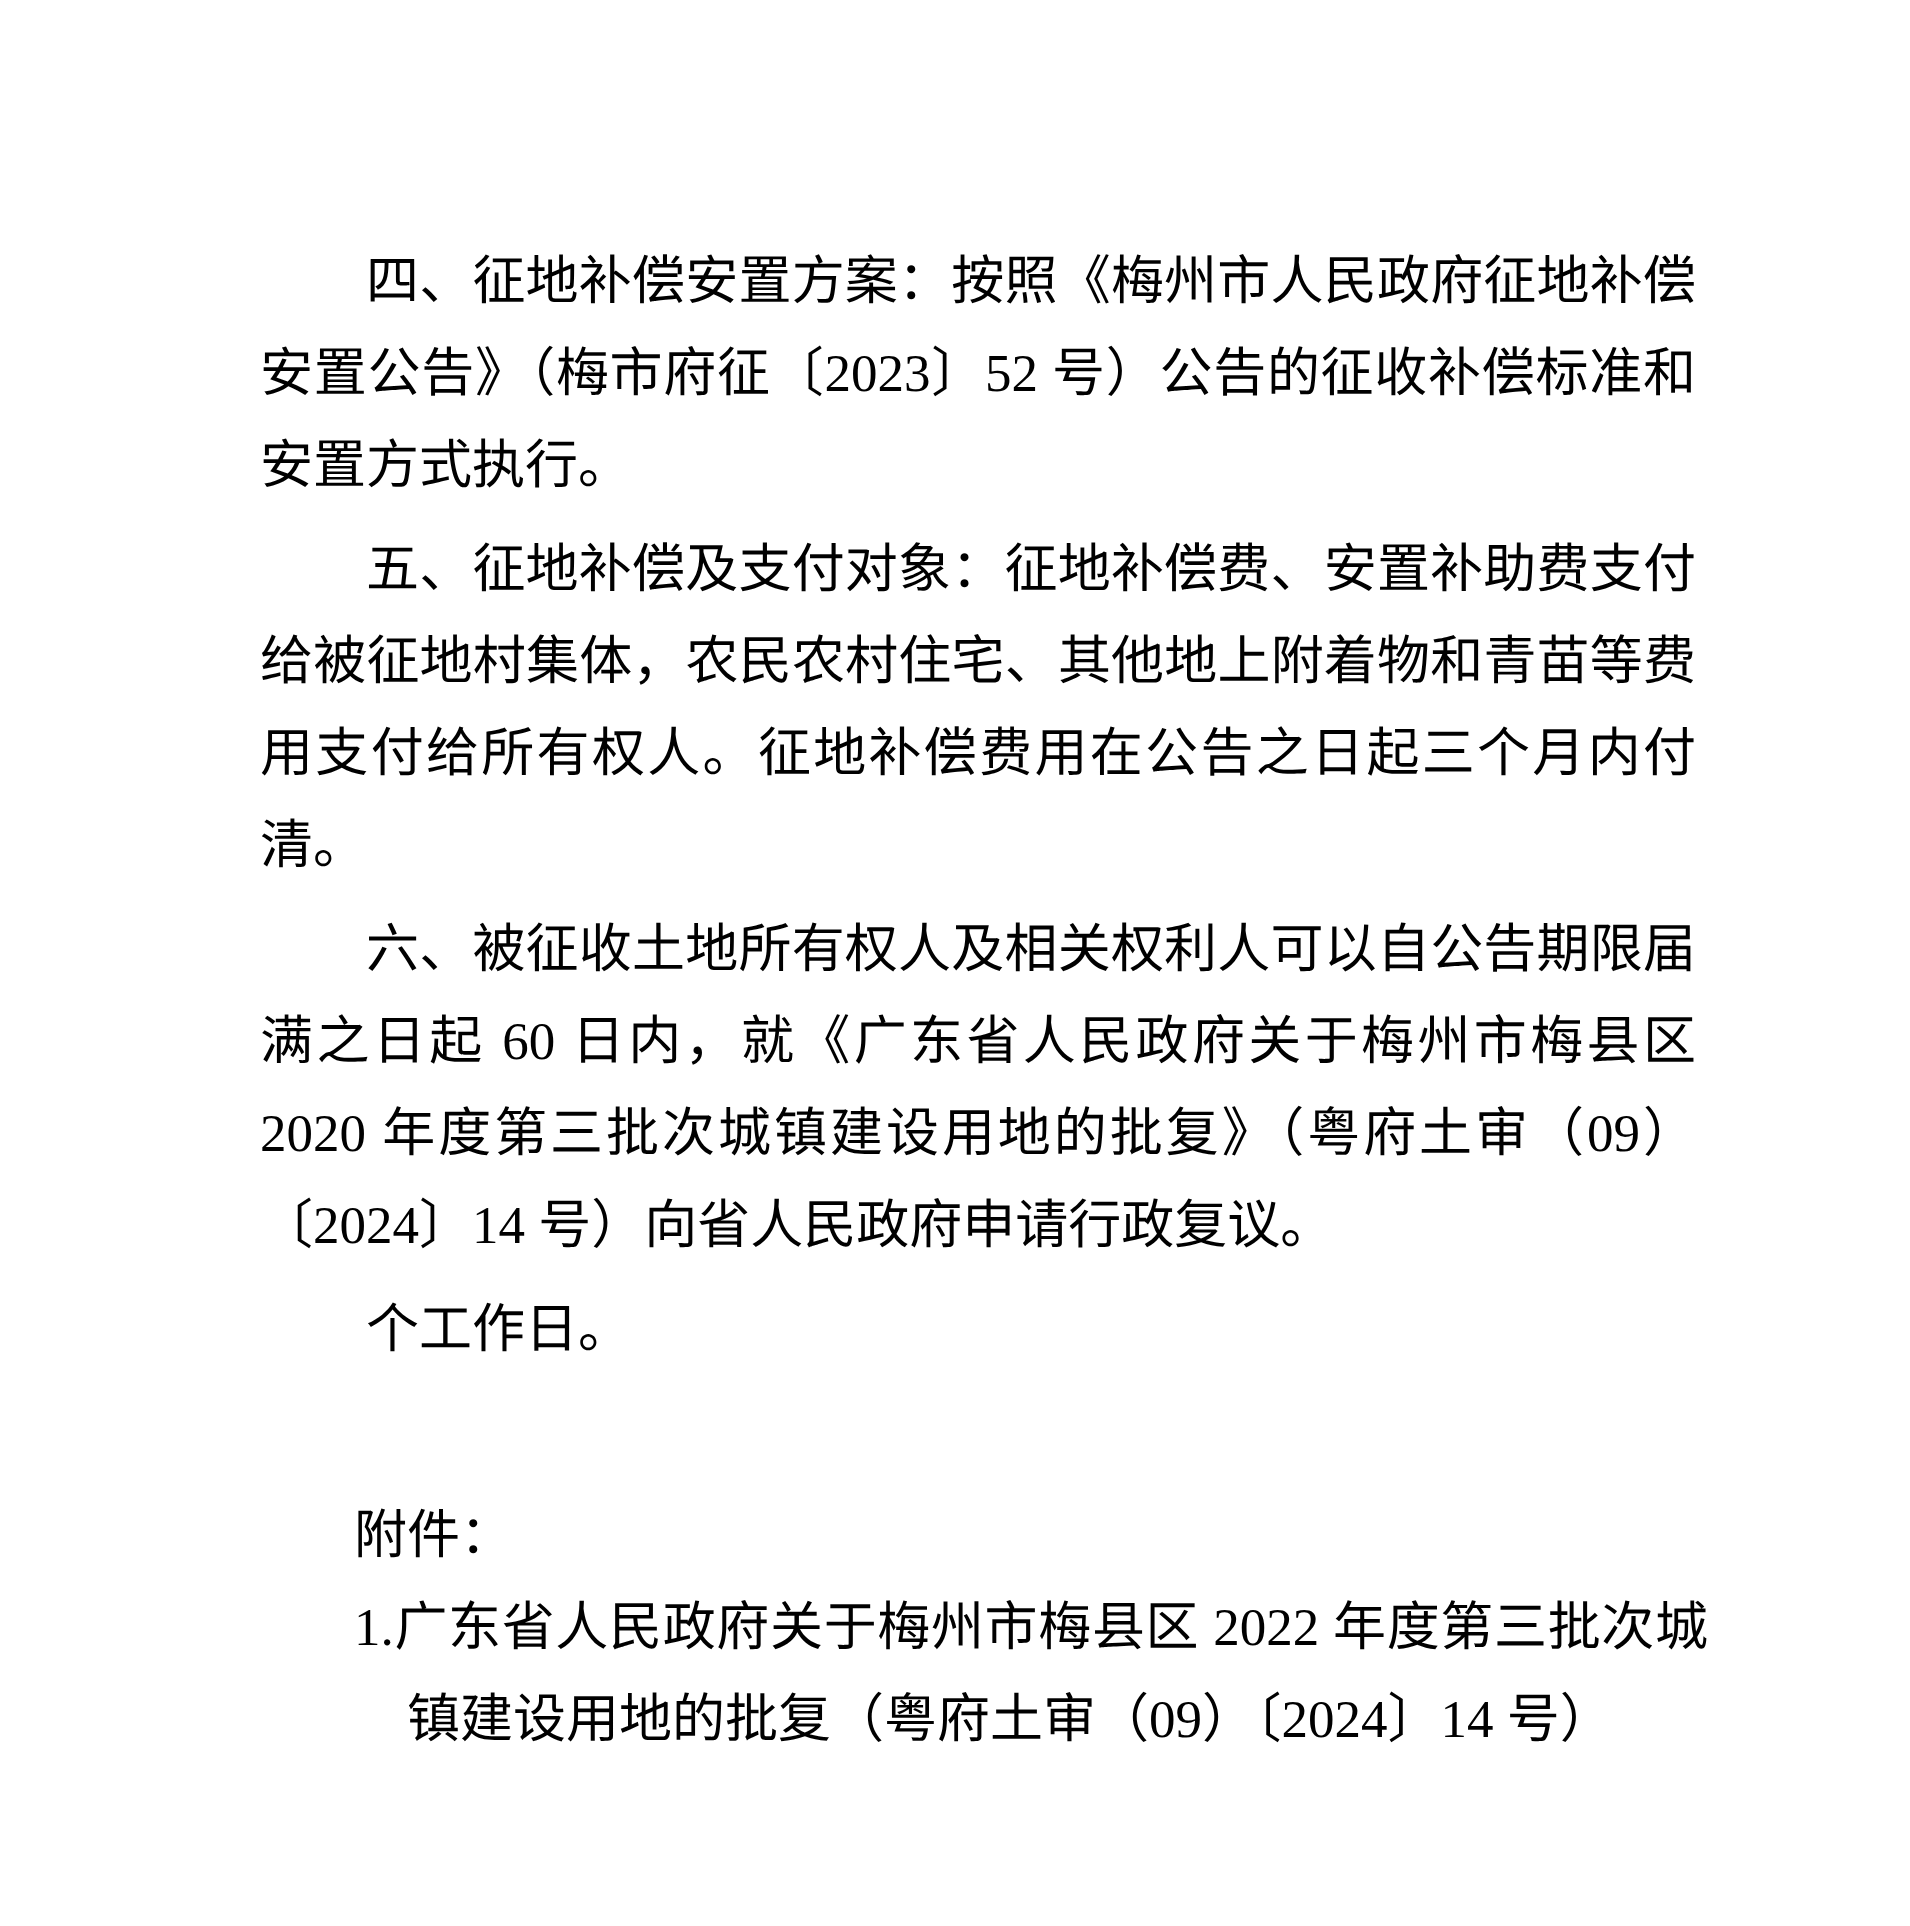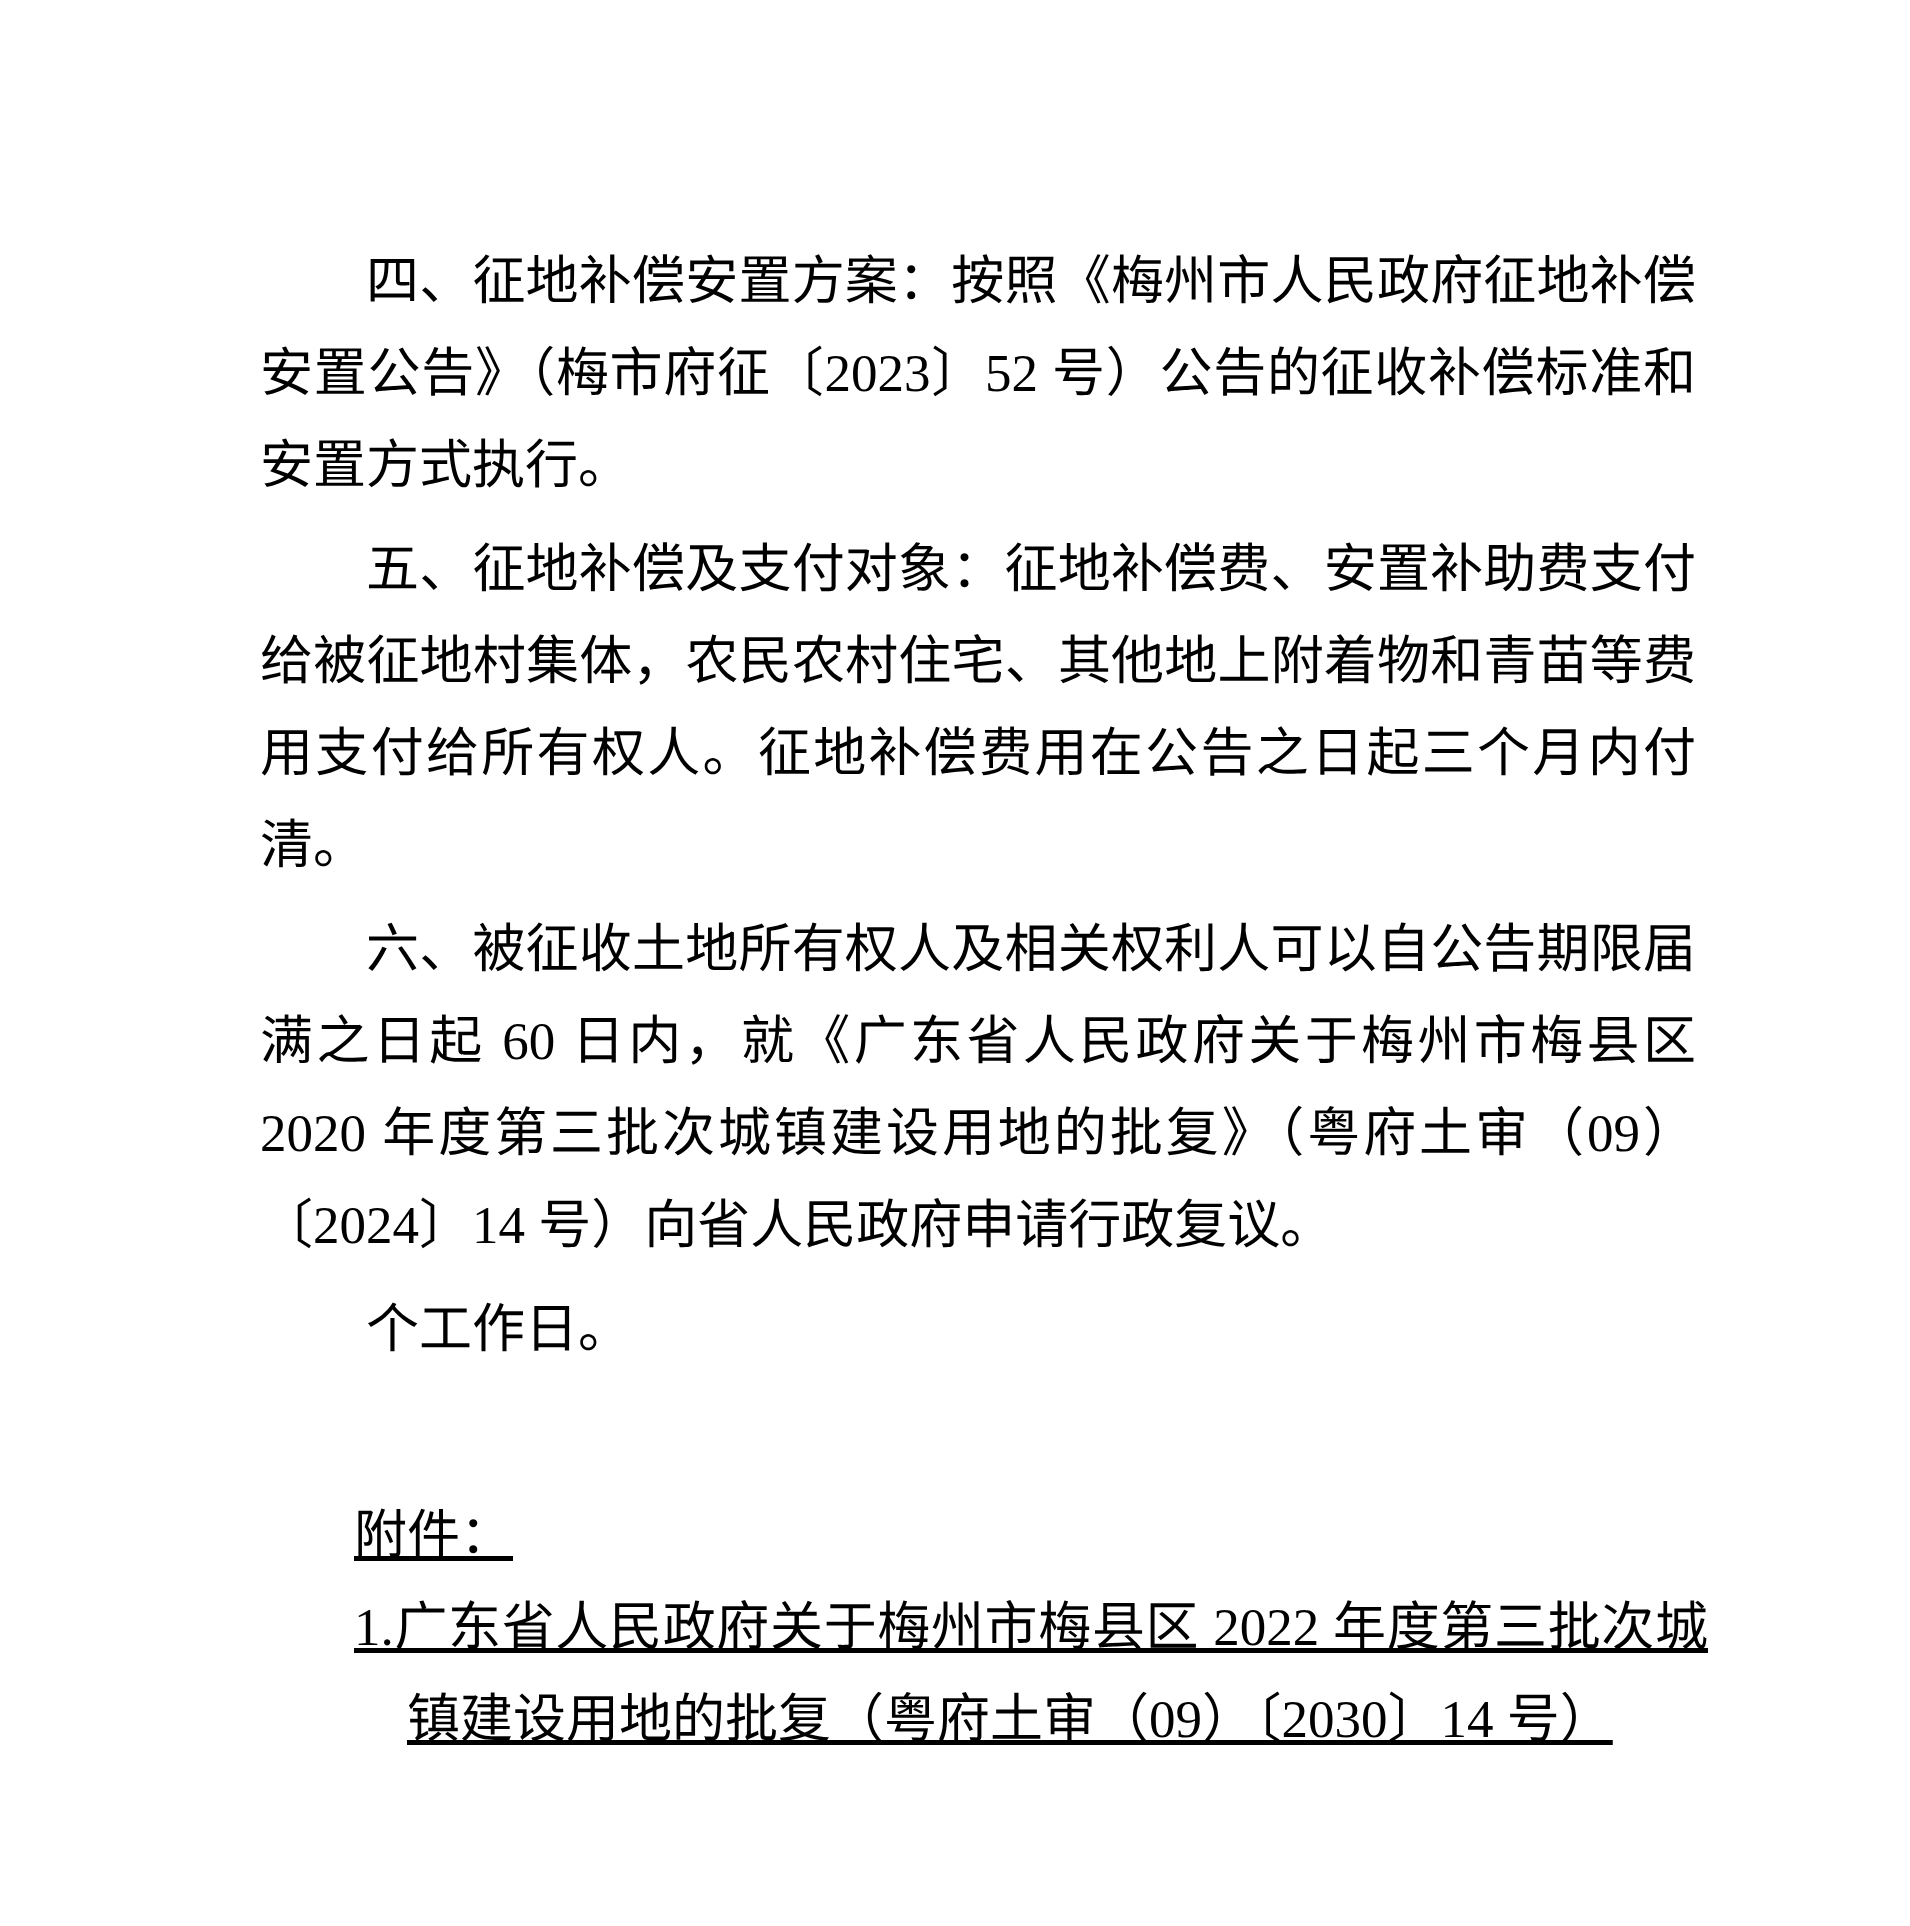--- a/index.html
+++ b/index.html
@@ -24,35 +24,35 @@
     font-size:53px;line-height:92px;
     text-align:justify;
   }
   .doc-body p{margin:12px;text-indent:2em;}
 
   
   .attachments{
     position:absolute;left:248px;top:1489px;width:1460px;
     font-size:53px;line-height:92px;
   }
-  .attachments p{margin:0;text-decoration:underline;}
+  .attachments p{margin:0;}
   .att-label{text-indent:2em;}
   .att-item{padding-left:3em;text-indent:-1em;text-align:justify;}
 </style>
 </head>
 <body>
 
 <div class="page">
 
   <section class="doc-body">
     <p>四、征地补偿安置方案：按照《梅州市人民政府征地补偿安置公告》（梅市府征〔2023〕52 号）公告的征收补偿标准和安置方式执行。</p>
     <p>五、征地补偿及支付对象：征地补偿费、安置补助费支付给被征地村集体，农民农村住宅、其他地上附着物和青苗等费用支付给所有权人。征地补偿费用在公告之日起三个月内付清。</p>
     <p>六、被征收土地所有权人及相关权利人可以自公告期限届满之日起 60 日内，就《广东省人民政府关于梅州市梅县区 2020 年度第三批次城镇建设用地的批复》（粤府土审（09）〔2024〕14 号）向省人民政府申请行政复议。</p>
     <p>个工作日。</p>
   </section>
 
   <section class="attachments">
     <p class="att-label">附件：</p>
-    <p class="att-item">1.广东省人民政府关于梅州市梅县区 2022 年度第三批次城镇建设用地的批复（粤府土审（09）〔2030〕14 号）</p>
+    <p class="att-item">1.广东省人民政府关于梅州市梅县区 2022 年度第三批次城镇建设用地的批复（粤府土审（09）〔2024〕14 号）</p>
   </section>
 
 </div>
 
 
 </body></html>

